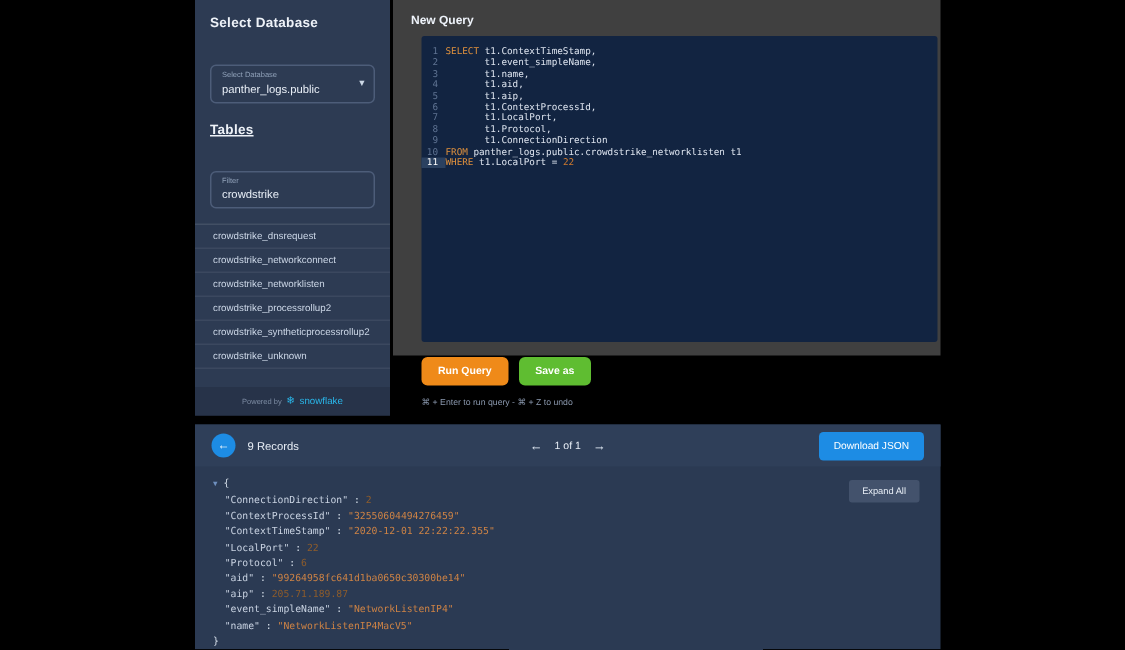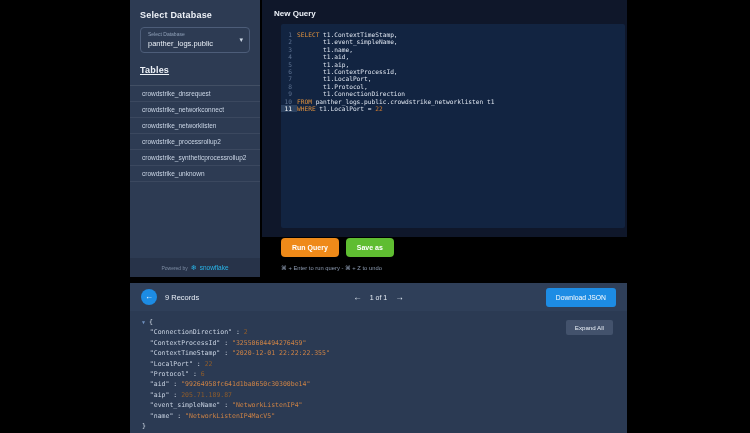--- a/index.html
+++ b/index.html
@@ -5,35 +5,35 @@
   * { margin:0; padding:0; box-sizing:border-box; }
   html,body { background:#000; }
   .stage { position:relative; width:750px; height:433px; background:#000; overflow:hidden;
            font-family:"Liberation Sans", sans-serif; }
   .app { position:absolute; left:130px; top:0; width:497px; height:433px; }
 
   
   .sidebar { position:absolute; left:0; top:0; width:130px; height:277px; background:#2d3b53; }
   .sidebar-pad { padding:10px 10px 0 10px; }
   .sb-title { color:#eef2f8; font-size:9px; font-weight:bold; letter-spacing:.2px; }
-  .field-box { margin-top:7px; border:1px solid #4d5d79; border-radius:4px; padding:3px 7px 4px 7px; position:relative; background:transparent; cursor:pointer; }
+  .field-box { margin-top:23px; border:1px solid #4d5d79; border-radius:4px; padding:3px 7px 4px 7px; position:relative; background:transparent; cursor:pointer; }
   .field-label { color:#8fa0b8; font-size:5px; }
   .field-value { color:#e9eff7; font-size:7.5px; margin-top:1.5px; }
   .chevron { position:absolute; right:6px; top:50%; transform:translateY(-55%); color:#cdd8e6; font-size:7px; }
   .sb-sub { margin-top:12px;text-decoration:underline; }
   .tables-list { margin-top:10px; border-top:1px solid rgba(255,255,255,0.10); }
   .table-item { padding:4px 12px; font-size:6.5px; color:#cbd6e6; border-bottom:1px solid rgba(255,255,255,0.07); cursor:pointer; white-space:nowrap; overflow:hidden; }
   .powered { position:absolute; left:0; bottom:0; width:100%; height:19px; background:#273349;
              display:flex; align-items:center; justify-content:center; gap:3px; }
   .powered-txt { color:#7d8ca3; font-size:5px; }
   .sf-icon { color:#29b5e8; font-size:7px; line-height:1; }
   .sf-word { color:#29b5e8; font-size:6.5px; }
 
   
-  .query-panel { position:absolute; left:132px; top:0; width:365px; height:237px; background:#0f172a; }
+  .query-panel { position:absolute; left:132px; top:0; width:365px; height:237px; background:#404040; }
   .qp-title { position:absolute; left:12px; top:9px; color:#eef3fa; font-size:8px; font-weight:bold; }
   .editor { position:absolute; left:19px; top:24px; width:344px; height:204px; background:#122441; border-radius:2px; padding-top:7px; cursor:text; }
   .code-row { display:flex; line-height:7.4px; font-family:"DejaVu Sans Mono", monospace; font-size:6.2px; }
   .gutter { flex:0 0 16px; text-align:right; padding-right:5px; color:#5f7392; }
   .code-row.active .gutter { background:#2b4160; color:#fff; }
   .code { white-space:pre; }
   .kw { color:#e0913d; }
   .plain { color:#dde4ef; }
   .numlit { color:#cf7a2e; }
   .btn-row { position:absolute; left:19px; top:238px; display:flex; gap:7px; }
@@ -76,20 +76,24 @@
         <div class="sb-title">Select Database</div>
 
         <div class="field-box">
           <div class="field-label">Select Database</div>
           <div class="field-value">panther_logs.public</div>
           <div class="chevron">▾</div>
         </div>
 
         <div class="sb-title sb-sub">Tables</div>
 
+        <div class="field-box">
+          <div class="field-label">Filter</div>
+          <div class="field-value">crowdstrike</div>
+        </div>
       </div>
 
       <div class="tables-list">
           <div class="table-item">crowdstrike_dnsrequest</div>
           <div class="table-item">crowdstrike_networkconnect</div>
           <div class="table-item">crowdstrike_networklisten</div>
           <div class="table-item">crowdstrike_processrollup2</div>
           <div class="table-item">crowdstrike_syntheticprocessrollup2</div>
           <div class="table-item">crowdstrike_unknown</div>
         </div>

